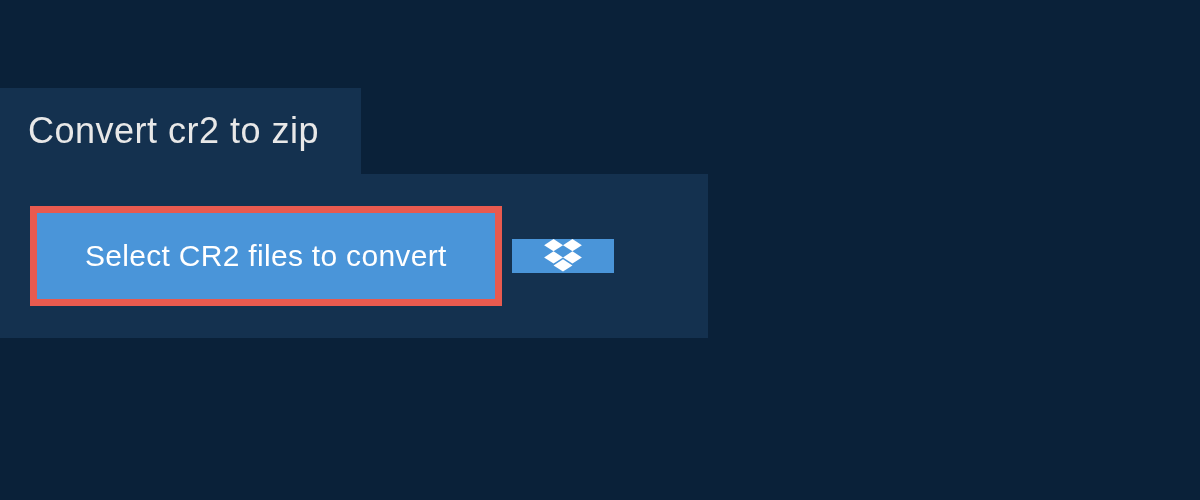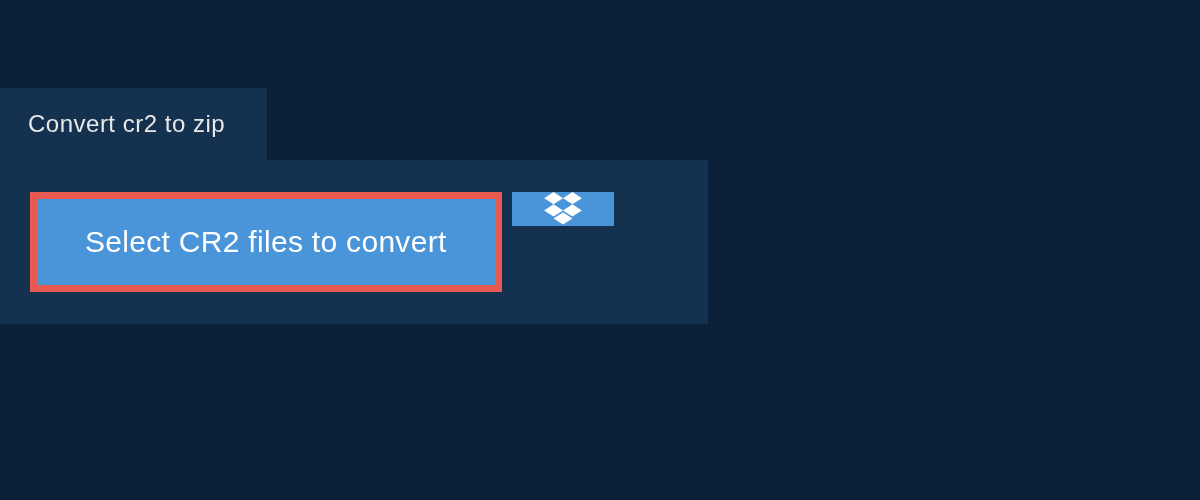--- a/index.html
+++ b/index.html
@@ -14,34 +14,34 @@
       font-family: -apple-system, BlinkMacSystemFont, 'Segoe UI', Arial, sans-serif;
       overflow: hidden;
     }
     .tab-container {
       padding-top: 88px;
     }
     .tab {
       display: inline-block;
       background: #14314f;
       color: #e8e8e8;
-      font-size: 24px;
+      font-size: 36px;
       font-weight: 300;
       padding: 22px 42px 22px 28px;
       letter-spacing: 0.5px;
     }
     .panel {
       background: #14314f;
       padding: 32px 30px;
       width: 708px;
     }
     .button-row {
       display: flex;
       gap: 10px;
-      align-items: flex-start;
+      align-items: center;
     }
     .select-button {
       background: #4a95d9;
       border: 7px solid #e85a4f;
       color: #ffffff;
       font-size: 30px;
       font-weight: 300;
       padding: 26px 48px;
       cursor: pointer;
       letter-spacing: 0.3px;

